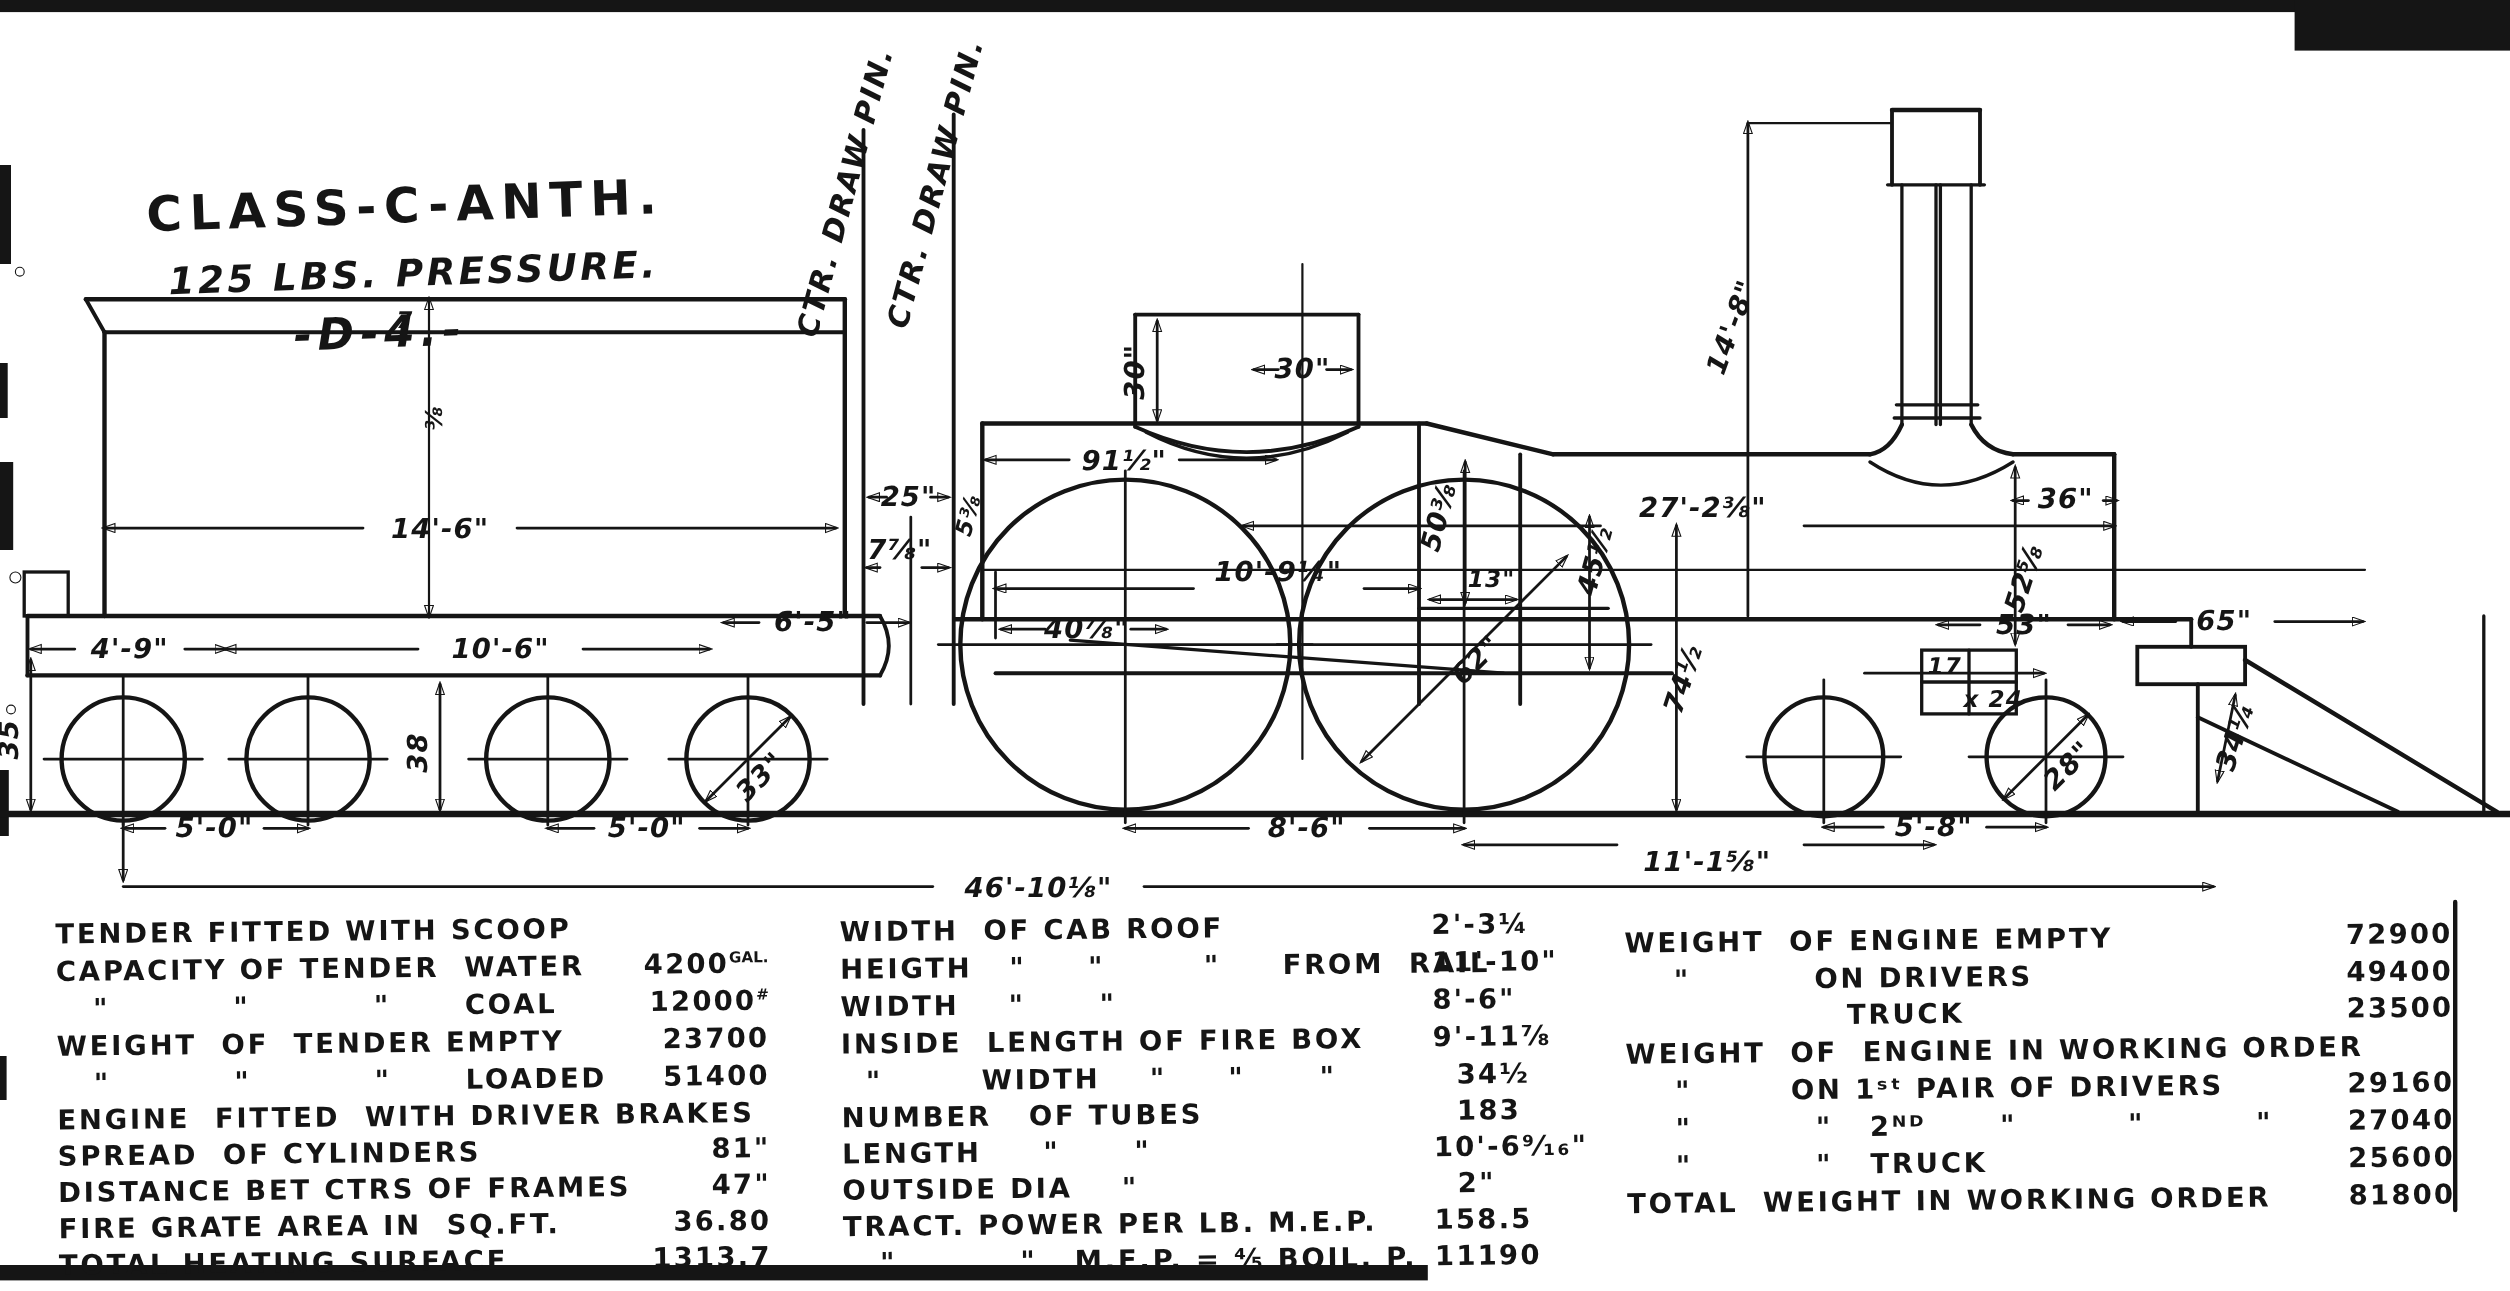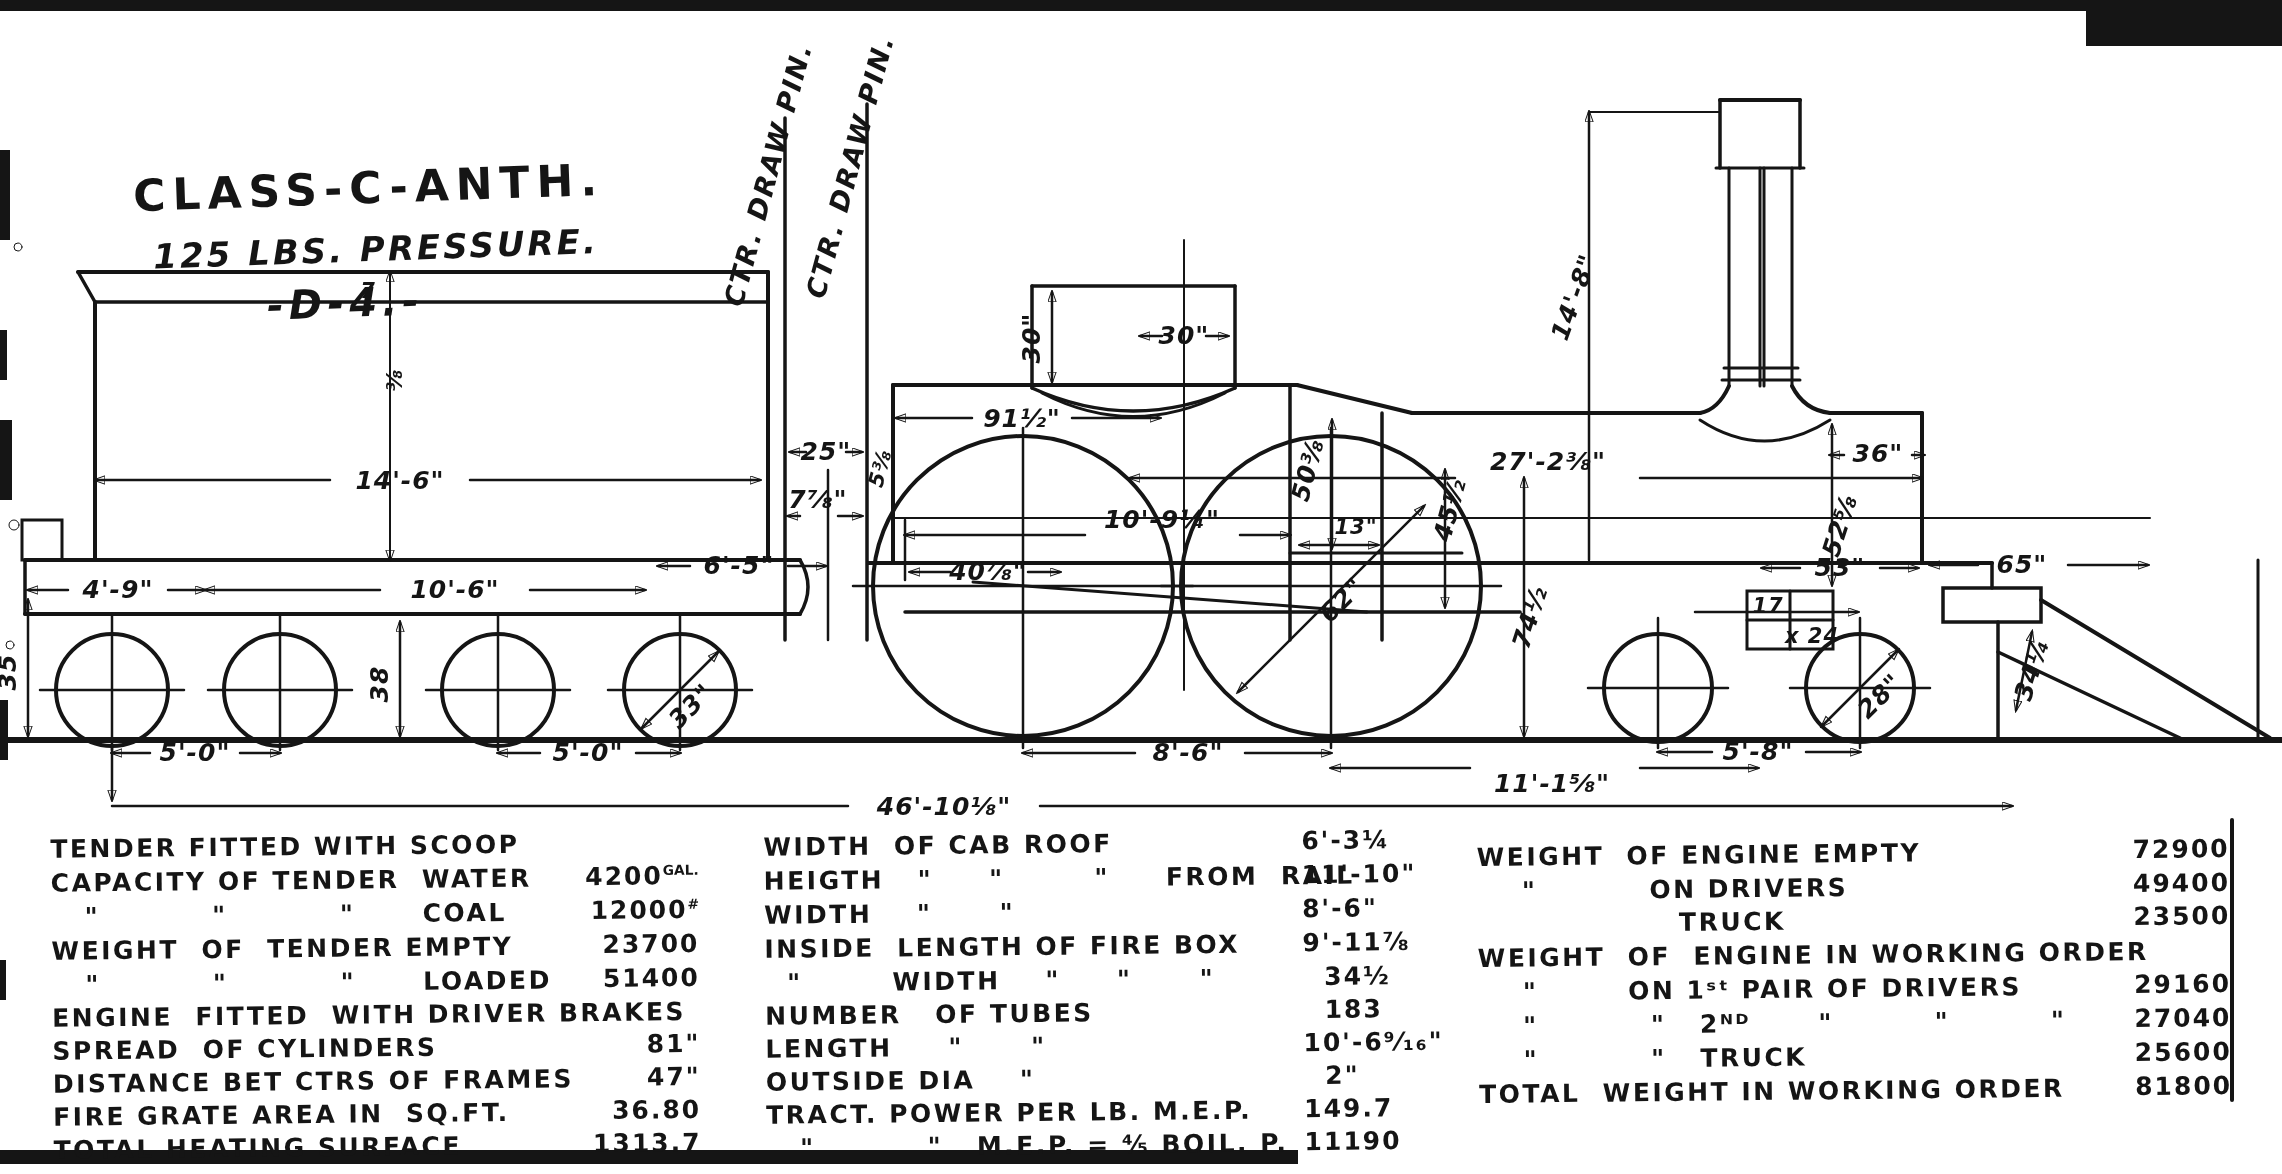--- a/index.html
+++ b/index.html
@@ -270,29 +270,29 @@
   <div class="srow" style="top:102px"><span class="lbl">WEIGHT  OF  TENDER EMPTY</span><span class="val"><span>23700</span></span></div>
   <div class="srow" style="top:136px"><span class="lbl">   "          "          "      LOADED</span><span class="val"><span>51400</span></span></div>
   <div class="srow" style="top:169px"><span class="lbl">ENGINE  FITTED  WITH DRIVER BRAKES</span><span class="val"><span></span></span></div>
   <div class="srow" style="top:202px"><span class="lbl">SPREAD  OF CYLINDERS</span><span class="val"><span>81"</span></span></div>
   <div class="srow" style="top:235px"><span class="lbl">DISTANCE BET CTRS OF FRAMES</span><span class="val"><span>47"</span></span></div>
   <div class="srow" style="top:268px"><span class="lbl">FIRE GRATE AREA IN  SQ.FT.</span><span class="val"><span>36.80</span></span></div>
   <div class="srow" style="top:301px"><span class="lbl">TOTAL HEATING SURFACE</span><span class="val"><span>1313.7</span></span></div>
 </div>
 
 <div class="spec-col col-mid">
-  <div class="srow" style="top:0px"><span class="lbl">WIDTH  OF CAB ROOF</span><span class="val"><span>6'-3¼</span></span></div>
+  <div class="srow" style="top:0px"><span class="lbl">WIDTH  OF CAB ROOF</span><span class="val"><span>2'-3¼</span></span></div>
   <div class="srow" style="top:34px"><span class="lbl">HEIGTH   "     "        "     FROM  RAIL</span><span class="val"><span>11'-10"</span></span></div>
   <div class="srow" style="top:68px"><span class="lbl">WIDTH    "      "</span><span class="val"><span>8'-6"</span></span></div>
   <div class="srow" style="top:102px"><span class="lbl">INSIDE  LENGTH OF FIRE BOX</span><span class="val"><span>9'-11⅞</span></span></div>
   <div class="srow" style="top:136px"><span class="lbl">  "        WIDTH    "     "      "</span><span class="val"><span>  34½</span></span></div>
   <div class="srow" style="top:169px"><span class="lbl">NUMBER   OF TUBES</span><span class="val"><span>  183</span></span></div>
   <div class="srow" style="top:202px"><span class="lbl">LENGTH     "      "</span><span class="val"><span>10'-6⁹⁄₁₆"</span></span></div>
   <div class="srow" style="top:235px"><span class="lbl">OUTSIDE DIA    "</span><span class="val"><span>  2"</span></span></div>
-  <div class="srow" style="top:268px"><span class="lbl">TRACT. POWER PER LB. M.E.P.</span><span class="val"><span>149.7</span></span></div>
+  <div class="srow" style="top:268px"><span class="lbl">TRACT. POWER PER LB. M.E.P.</span><span class="val"><span>158.5</span></span></div>
   <div class="srow" style="top:301px"><span class="lbl">   "          "   M.E.P. = ⅘ BOIL. P.</span><span class="val"><span>11190</span></span></div>
 </div>
 
 <div class="spec-col col-right">
   <div class="srow" style="top:0px"><span class="lbl">WEIGHT  OF ENGINE EMPTY</span><span class="val"><span>72900</span></span></div>
   <div class="srow" style="top:34px"><span class="lbl">    "          ON DRIVERS</span><span class="val"><span>49400</span></span></div>
   <div class="srow" style="top:67px"><span class="lbl">                  TRUCK</span><span class="val"><span>23500</span></span></div>
   <div class="srow" style="top:101px"><span class="lbl">WEIGHT  OF  ENGINE IN WORKING ORDER</span><span class="val"><span></span></span></div>
   <div class="srow" style="top:135px"><span class="lbl">    "        ON 1ˢᵗ PAIR OF DRIVERS</span><span class="val"><span>29160</span></span></div>
   <div class="srow" style="top:169px"><span class="lbl">    "          "   2ᴺᴰ      "         "         "</span><span class="val"><span>27040</span></span></div>

